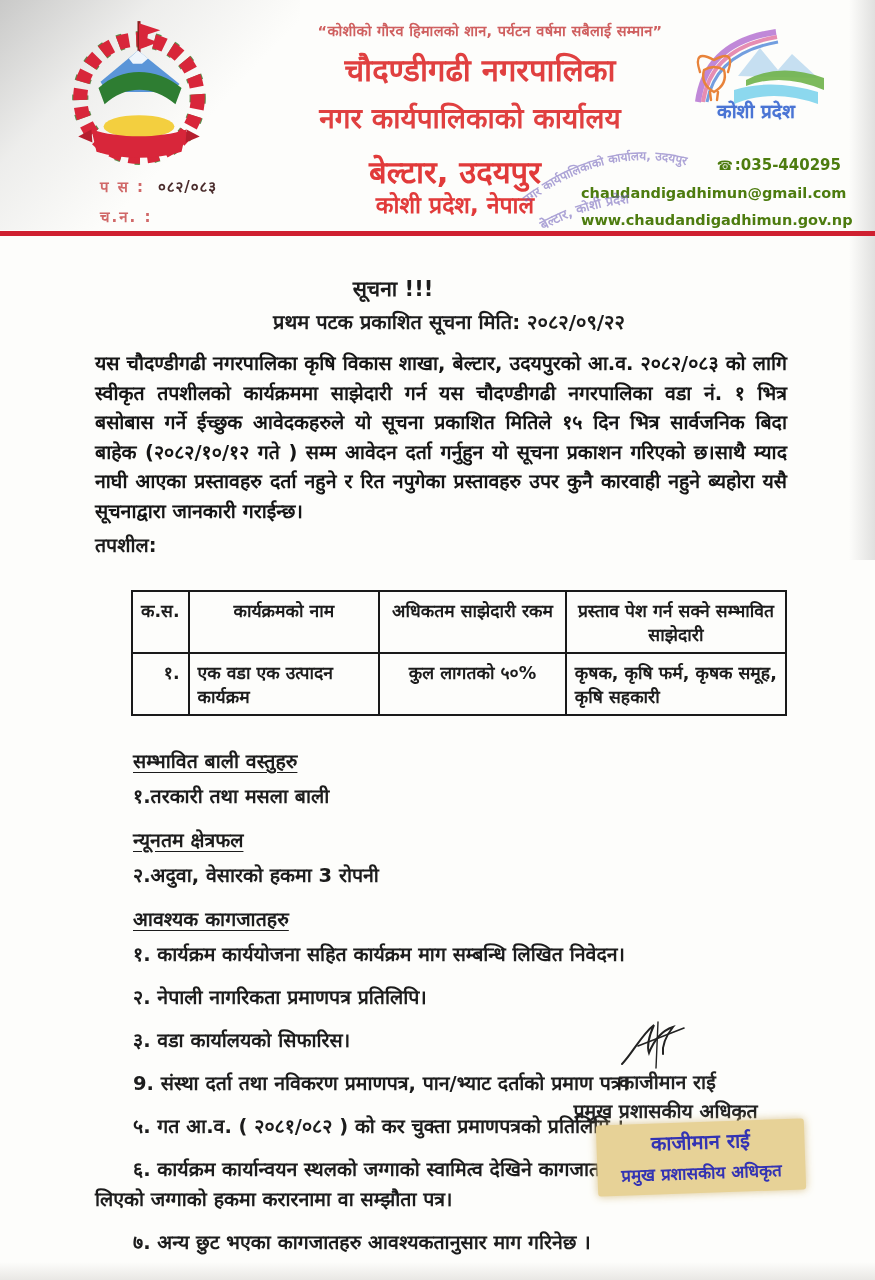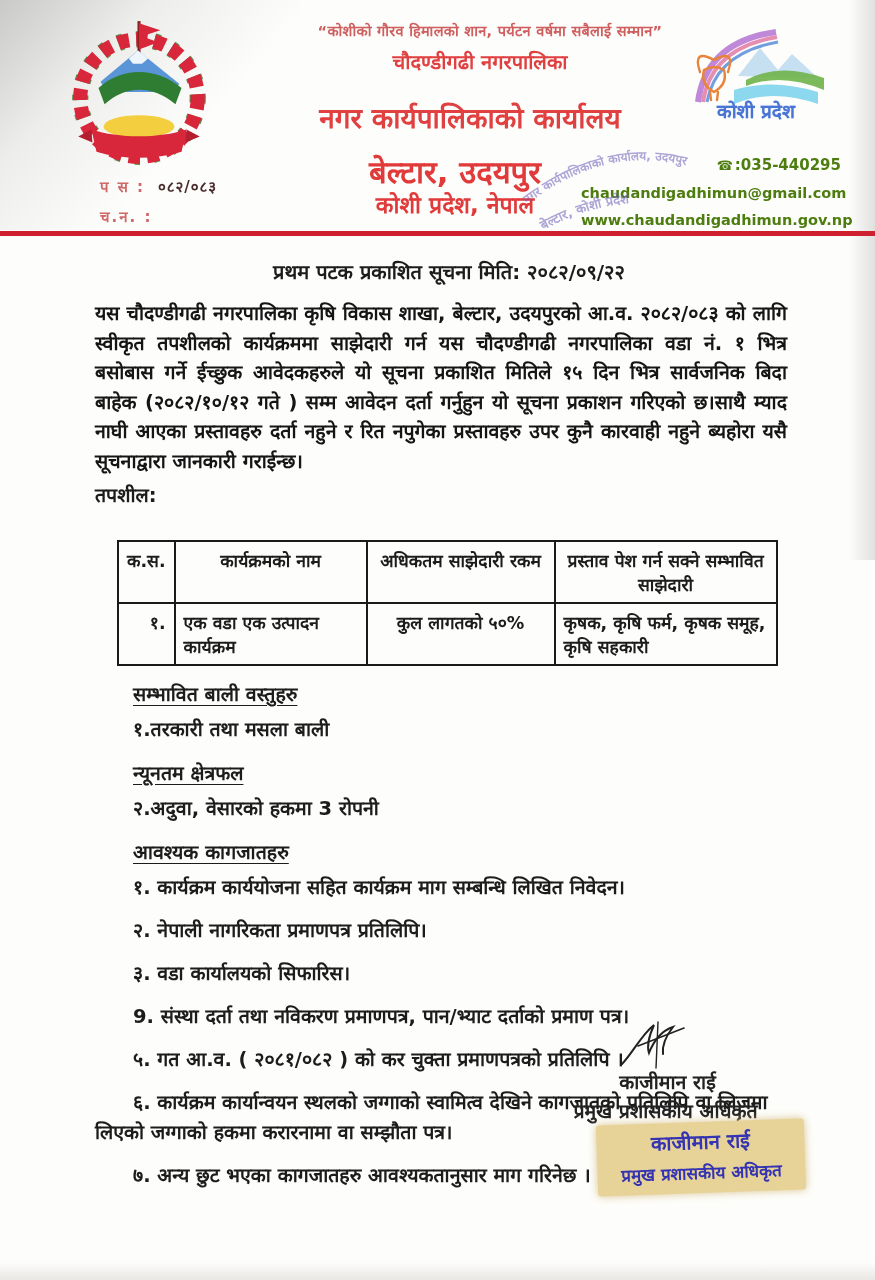--- a/index.html
+++ b/index.html
@@ -16,21 +16,21 @@
     background:linear-gradient(270deg, rgba(170,170,170,.35), rgba(255,255,255,0)); }
   .edge-bottom { position:absolute; bottom:0; left:0; width:100%; height:18px;
     background:linear-gradient(0deg, rgba(180,175,170,.28), rgba(255,255,255,0)); }
 
   
   .header { position:absolute; top:0; left:0; width:875px; height:238px; }
   .emblem { position:absolute; left:58px; top:10px; width:162px; height:168px; }
   .slogan { position:absolute; left:250px; top:20px; width:480px; text-align:center;
     font-size:14.5px; font-weight:600; color:#cf5f5f; letter-spacing:.3px; }
   .title1 { position:absolute; left:210px; top:48px; width:540px; text-align:center;
-    font-size:20px; font-weight:bold; color:#e04040; }
+    font-size:31px; font-weight:bold; color:#e04040; }
   .title2 { position:absolute; left:200px; top:98px; width:540px; text-align:center;
     font-size:28px; font-weight:bold; color:#e04040; }
   .addr1 { position:absolute; left:230px; top:150px; width:450px; text-align:center;
     font-size:31px; font-weight:bold; color:#e13a3a; }
   .addr2 { position:absolute; left:230px; top:188px; width:450px; text-align:center;
     font-size:23px; font-weight:bold; color:#e13a3a; }
   .refs { position:absolute; left:100px; top:176px; font-size:15px; }
   .ref-row { margin-bottom:10px; }
   .ref-label { color:#d06868; font-weight:600; letter-spacing:2px; }
   .ref-value { color:#4a2c2c; font-weight:bold; letter-spacing:1px; margin-left:8px; }
@@ -46,28 +46,28 @@
   .hdr-stamp { position:absolute; left:515px; top:108px; width:230px; height:140px; opacity:.55; }
   .redline { position:absolute; top:231px; left:0; width:875px; height:5px; background:#cf2030; }
 
   
   .content { position:absolute; top:252px; left:0; width:875px; padding:0 88px 0 95px; }
   .notice-title { text-align:center; font-size:21px; font-weight:bold; transform:translateX(-48px); margin-top:22px; }
   .notice-date  { text-align:center; font-size:20px; font-weight:bold; transform:translateX(8px); margin-top:6px; }
   .para { margin-top:14px; font-size:19.5px; font-weight:600; line-height:29.5px; text-align:justify; color:#151515; }
   .tapasil { margin-top:5px; font-size:19.5px; font-weight:bold; }
 
-  table.notice-table { border-collapse:collapse; margin:32px 0 0 22px; table-layout:fixed; }
+  table.notice-table { border-collapse:collapse; margin:32px 0 0 36px; table-layout:fixed; }
   .notice-table th, .notice-table td { border:2px solid #1a1a1a; font-size:17.5px; padding:6px 8px; }
   .notice-table th { font-weight:bold; text-align:center; vertical-align:top; }
   .notice-table td { font-weight:600; vertical-align:top; }
   .col-sn { width:42px; } .col-name { width:192px; } .col-amt { width:188px; } .col-party { width:222px; }
   .td-sn { text-align:right; } .td-amt { text-align:center; }
 
-  .sections { margin-left:38px; margin-top:14px; }
+  .sections { margin-left:38px; margin-top:31px; }
   .sec-heading { font-size:19.5px; font-weight:bold; text-decoration:underline; text-underline-offset:4px; margin-top:14px; margin-bottom:8px; }
   .sec-item { font-size:19.5px; font-weight:600; margin-bottom:9px; line-height:30px; }
   .docs .sec-item { margin-bottom:13px; }
   .sec-item.hang { margin-left:-38px; text-indent:38px; }
 
   
   .sig-area { position:absolute; top:1018px; left:0; width:875px; height:250px;padding-left:33px; }
   .sig-squiggle { position:absolute; left:618px; top:2px; width:80px; height:52px; }
   .sig-name  { position:absolute; left:560px; top:50px; width:215px; text-align:center; font-size:19.5px; font-weight:600; color:#222; }
   .sig-title { position:absolute; left:538px; top:79px; width:255px; text-align:center; font-size:19.5px; font-weight:600; color:#222; }
@@ -146,20 +146,21 @@
       </text>
       <text fill="#6b5bb8" font-size="13" font-weight="bold">
         <textPath href="#arcBot">बेल्टार,  कोशी प्रदेश</textPath>
       </text>
     </svg>
   </div>
 
   <div class="redline"></div>
 
   <div class="content">
+    <div class="notice-title">सूचना !!!</div>
     <div class="notice-date">प्रथम पटक प्रकाशित सूचना मिति: २०८२/०९/२२</div>
     <div class="para">यस चौदण्डीगढी नगरपालिका कृषि विकास शाखा, बेल्टार, उदयपुरको आ.व. २०८२/०८३ को लागि स्वीकृत तपशीलको कार्यक्रममा साझेदारी गर्न यस चौदण्डीगढी नगरपालिका वडा नं. १ भित्र बसोबास गर्ने ईच्छुक आवेदकहरुले यो सूचना प्रकाशित मितिले १५ दिन भित्र सार्वजनिक बिदा बाहेक (२०८२/१०/१२ गते ) सम्म आवेदन दर्ता गर्नुहुन यो सूचना प्रकाशन गरिएको छ।साथै म्याद नाघी आएका प्रस्तावहरु दर्ता नहुने र रित नपुगेका प्रस्तावहरु उपर कुनै कारवाही नहुने ब्यहोरा यसै सूचनाद्वारा जानकारी गराईन्छ।</div>
     <div class="tapasil">तपशील:</div>
 
     <table class="notice-table">
       <colgroup>
         <col class="col-sn">
           <col class="col-name">
           <col class="col-amt">
           <col class="col-party">

